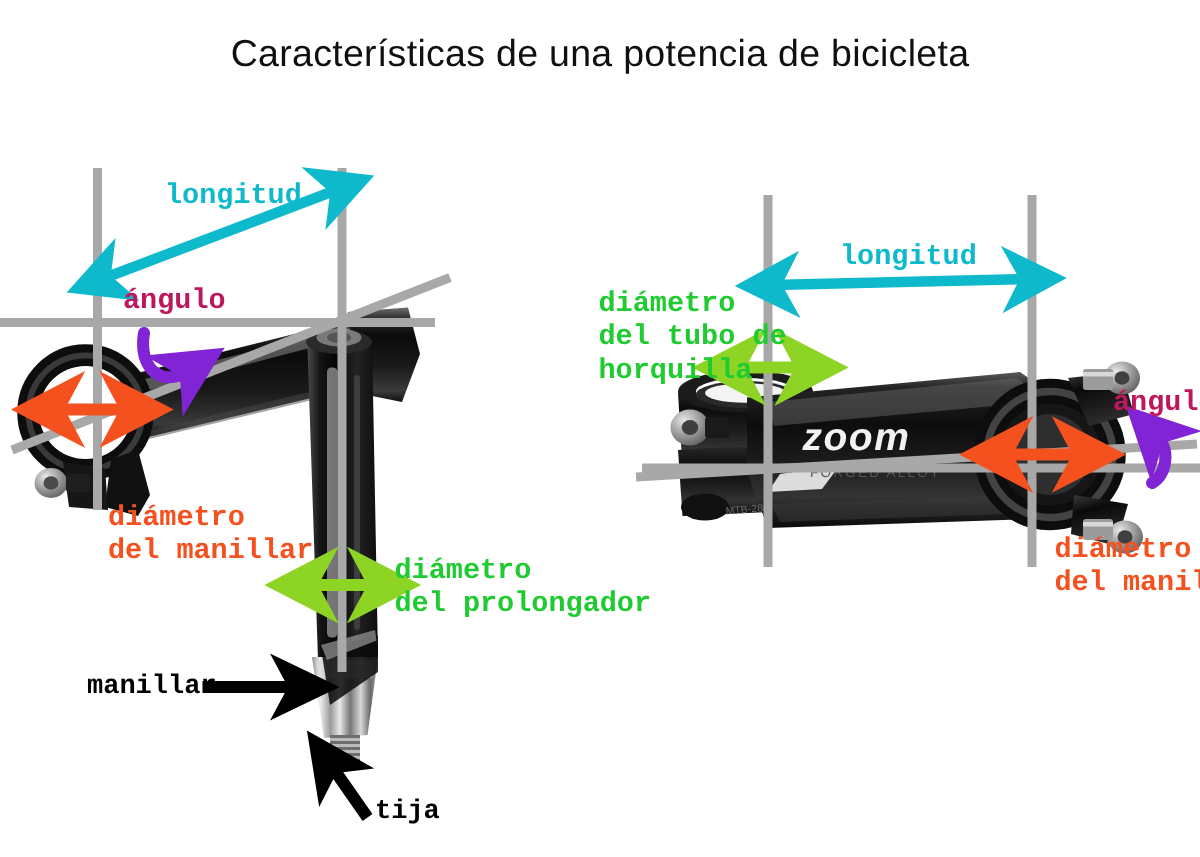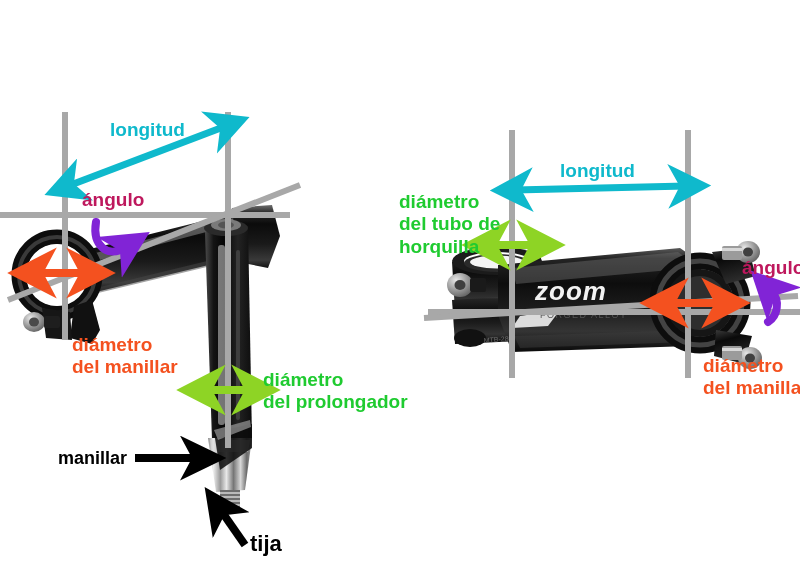--- a/index.html
+++ b/index.html
@@ -31,37 +31,38 @@
   }
   .diagram {
     position: absolute;
     top: 0;
     left: 0;
     width: 800px;
     height: 571px;
   }
   .lbl {
     position: absolute;
-    font-family: Liberation Sans, sans-serif;
+    font-family: Liberation Mono, monospace;
     font-weight: bold;
     white-space: pre;
     line-height: 1.18em;
   }
   .lbl-cyan  { color: #0fb9cc; }
   .lbl-purple{ color: #be185d; }
   .lbl-orange{ color: #f4511f; }
   .lbl-green { color: #1fcb30; }
   .lbl-black { color: #000000; font-weight: bold; }
   svg { position: absolute; left: 0; top: 0; overflow: visible; }
 </style>
 </head>
 <body>
 
 <div id="page">
 
+  <div id="title">Características de una potencia de bicicleta</div>
 
   <svg class="diagram" width="800" height="571" viewBox="0 0 800 571">
     <defs>
       <linearGradient id="stemBody" x1="0" y1="0" x2="0" y2="1">
         <stop offset="0" stop-color="#6e6e6e"></stop>
         <stop offset="0.12" stop-color="#2a2a2a"></stop>
         <stop offset="0.30" stop-color="#0b0b0b"></stop>
         <stop offset="0.62" stop-color="#1a1a1a"></stop>
         <stop offset="0.88" stop-color="#3a3a3a"></stop>
         <stop offset="1" stop-color="#111111"></stop>
@@ -257,21 +258,21 @@
   <div class="lbl lbl-purple" style="left:82px; top:189px; font-size:19px;">ángulo</div>
 
   <div class="lbl lbl-orange" style="left:72px; top:334px; font-size:19px;">diámetro
 del manillar</div>
 
   <div class="lbl lbl-green" style="left:263px; top:369px; font-size:19px;">diámetro
 del prolongador</div>
 
   <div class="lbl lbl-black" style="left:58px; top:448px; font-size:18px;">manillar</div>
 
-  <div class="lbl lbl-black" style="left:250px; top:531px; font-size:22px;">tija</div>
+  <div class="lbl lbl-black" style="left:250px; top:531px; font-size:18px;">tija</div>
 
   <div class="lbl lbl-cyan" style="left:560px; top:160px; font-size:19px;">longitud</div>
 
   <div class="lbl lbl-green" style="left:399px; top:191px; font-size:19px;">diámetro
 del tubo de
 horquilla</div>
 
   <div class="lbl lbl-purple" style="left:742px; top:257px; font-size:19px;">ángulo</div>
 
   <div class="lbl lbl-orange" style="left:703px; top:355px; font-size:19px;">diámetro

